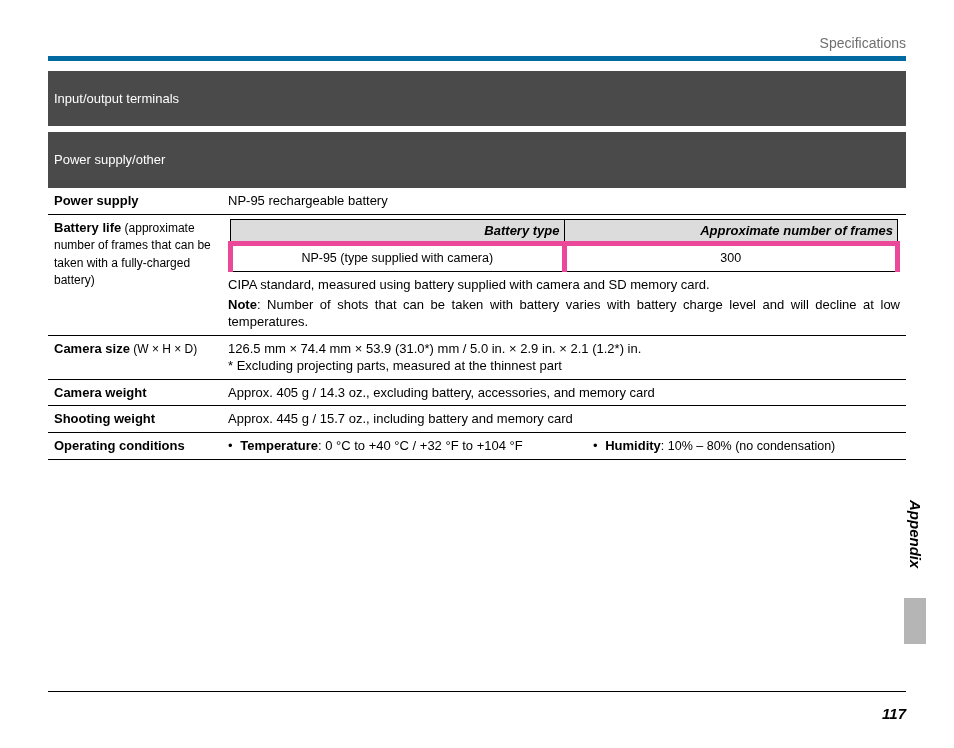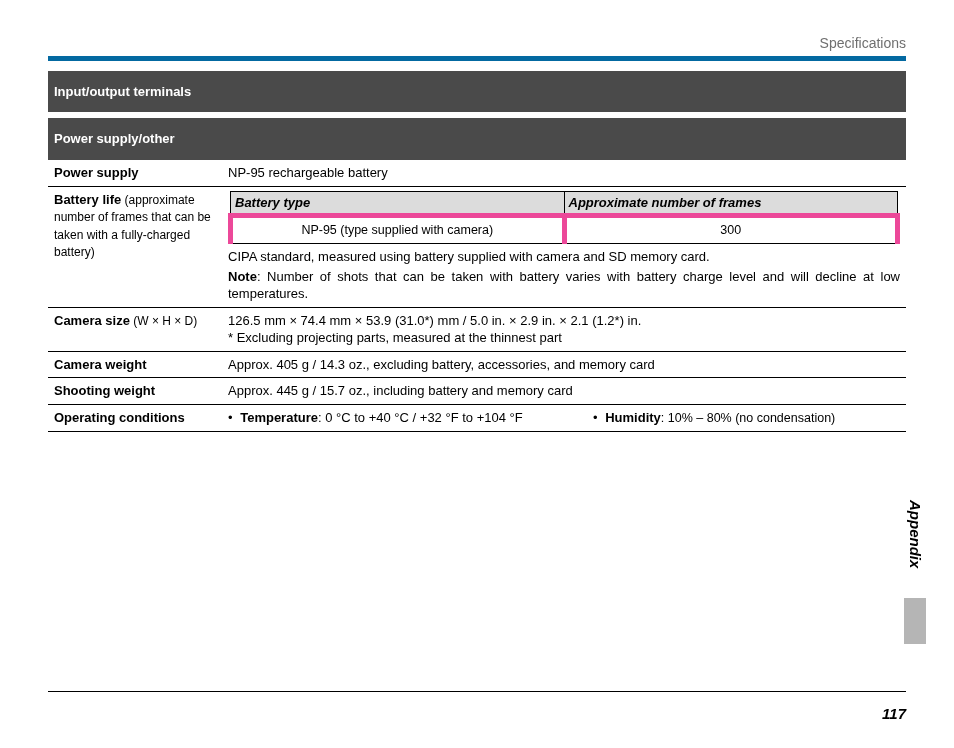--- a/index.html
+++ b/index.html
@@ -1,27 +1,27 @@
 <!DOCTYPE html>
 <html><head>
 <meta charset="utf-8">
 <style>
   html,body{margin:0;padding:0;background:#fff;font-family:"Myriad Pro","Segoe UI","Helvetica Neue",Arial,sans-serif;color:#000;font-size:13px;line-height:1.35}
   .page{position:relative;width:954px;height:748px;box-sizing:border-box;padding:34px 48px 0 48px}
   .running-head{display:flex;justify-content:flex-end;align-items:flex-end;font-size:14px;color:#6f6f6f;padding-bottom:3px;border-bottom:5px solid #0369a1}
   .content{padding-top:4px}
-  .section-bar{background:#4a4a4a;color:#fff;font-weight:700;font-size:13px;padding:12px 6px;margin-top:6px}
+  .section-bar{background:#4a4a4a;color:#fff;font-weight:400;font-size:13px;padding:19px 6px;margin-top:6px}
   table.spec{width:100%;border-collapse:collapse;table-layout:fixed}
   table.spec td{padding:4px 6px;vertical-align:top;border-bottom:1px solid #000}
   table.spec td.label{width:162px;font-weight:700}
   td.label .paren{font-weight:400;font-size:12px}
   td.indent{padding-left:22px}
   td.value{font-size:13px}
   .inner-head{border:1px solid #000}
-  .inner-head th{background:#dcdcdc;font-weight:700;font-style:italic;text-align:left;border:1px solid #000;padding:2px 4px;font-size:13px}
+  .inner-head th{background:#dcdcdc;font-weight:700;font-style:italic;text-align:right;border:1px solid #000;padding:2px 4px;font-size:13px}
   .inner-head td{border:5px solid #ec4899;text-align:center;padding:2px 4px;font-size:12.5px}
   .note-bold{font-weight:700}
   .cond-list{display:flex;gap:12px}
   .cond-list .col{flex:1}
   .cond-list .bullet{padding-right:4px}
   .tab{position:absolute;right:28px;top:500px;width:22px;height:130px;display:flex;align-items:flex-start;justify-content:center}
   .tab-stub{position:absolute;right:28px;top:598px;width:22px;height:46px;background:#b5b5b5}
   .tab span{writing-mode:vertical-rl;font-style:italic;font-weight:700;font-size:15px}
   .pagenum{position:absolute;right:48px;bottom:24px;font-style:italic;font-weight:700;font-size:15px}
   .footer-rule{position:absolute;left:48px;right:48px;bottom:56px;border-top:1px solid #000}

